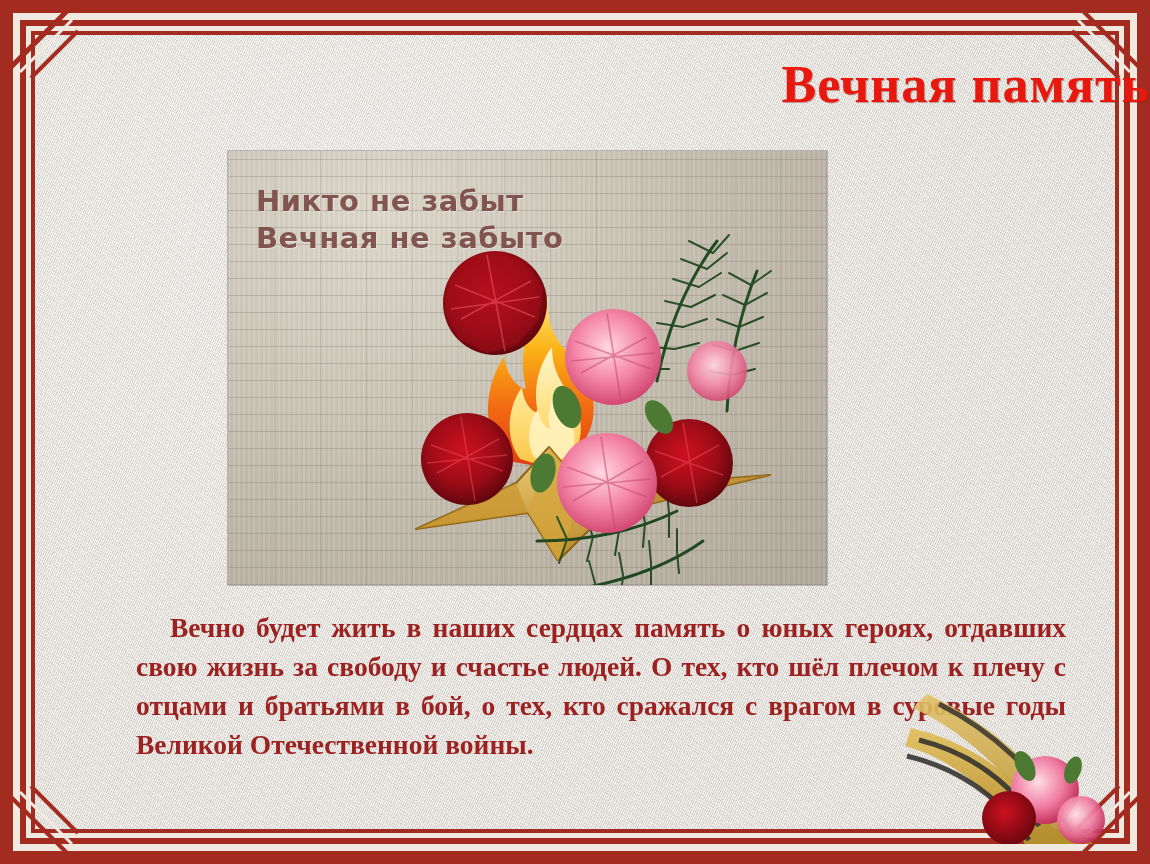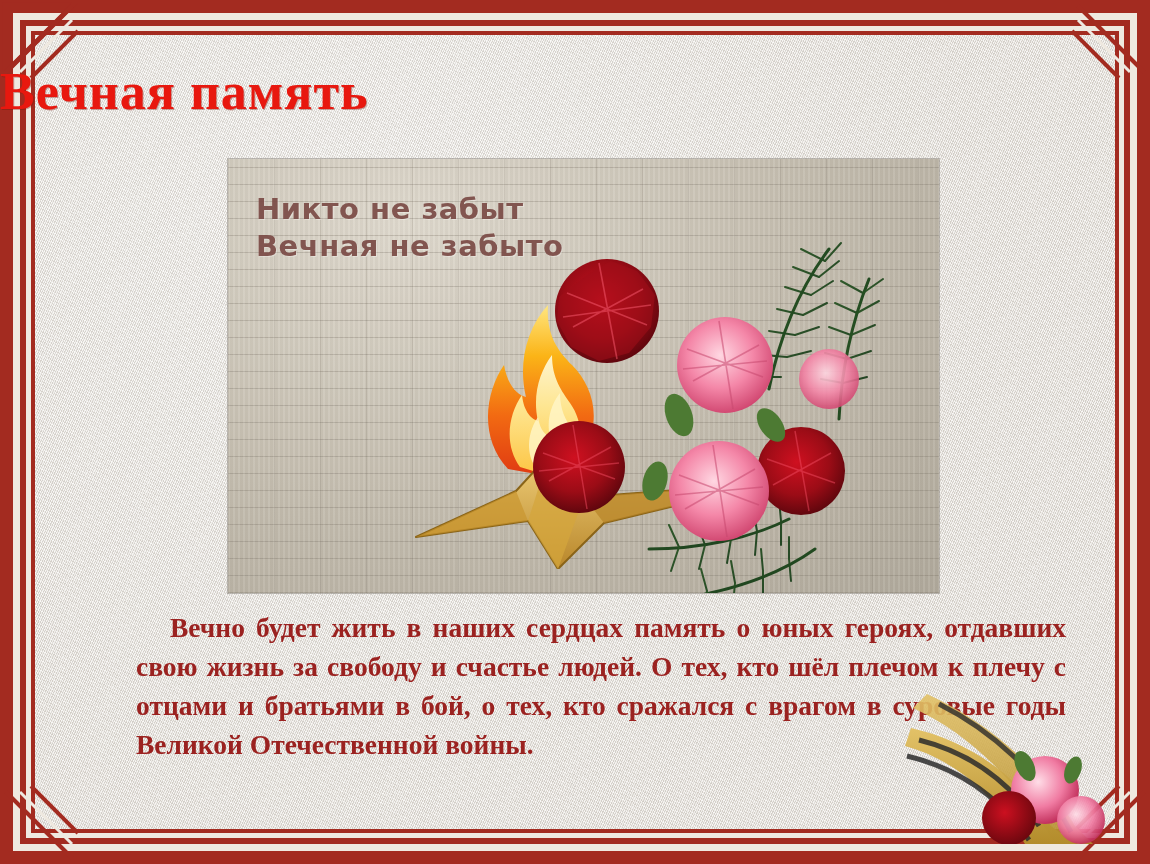--- a/index.html
+++ b/index.html
@@ -74,43 +74,42 @@
   }
   .corner.tl { left: 0; top: 0; }
   .corner.tr { right: 0; top: 0; transform: scaleX(-1); }
   .corner.bl { left: 0; bottom: 0; transform: scaleY(-1); }
   .corner.br { right: 0; bottom: 0; transform: scale(-1,-1); }
   .corner svg { display: block; }
 
   
   .title {
     position: absolute;
-    top: 62px;
+    top: 55px;
     left: 0;
     width: 100%;
-    text-align: left;
+    text-align: right;
     font-family: "Liberation Serif", serif;
     font-weight: bold;
     font-size: 52px;
     letter-spacing: 1px;
     color: #e8180f;
     text-shadow: 1px 1px 0 rgba(120,20,10,0.35);
   }
 
   
   .photo {
     position: absolute;
     left: 228px;
     top: 151px;
-    width: 711px;
+    width: 599px;
     height: 434px;
     overflow: hidden;
     background: #cfc9bd;
     box-shadow: 0 0 0 1px rgba(150,145,138,0.6);
-    margin-top: 8px;
   }
   .brickwall {
     position: absolute;
     inset: 0;
     background-color: #cdc7ba;
     background-image:
       repeating-linear-gradient(0deg, rgba(120,112,100,0.30) 0px, rgba(120,112,100,0.30) 1px, rgba(0,0,0,0) 1px, rgba(0,0,0,0) 17px),
       repeating-linear-gradient(90deg, rgba(120,112,100,0.18) 0px, rgba(120,112,100,0.18) 1px, rgba(0,0,0,0) 1px, rgba(0,0,0,0) 46px),
       radial-gradient(ellipse at 25% 15%, #ded8cc 0%, #c3bcae 55%, #b0a99b 100%);
   }

